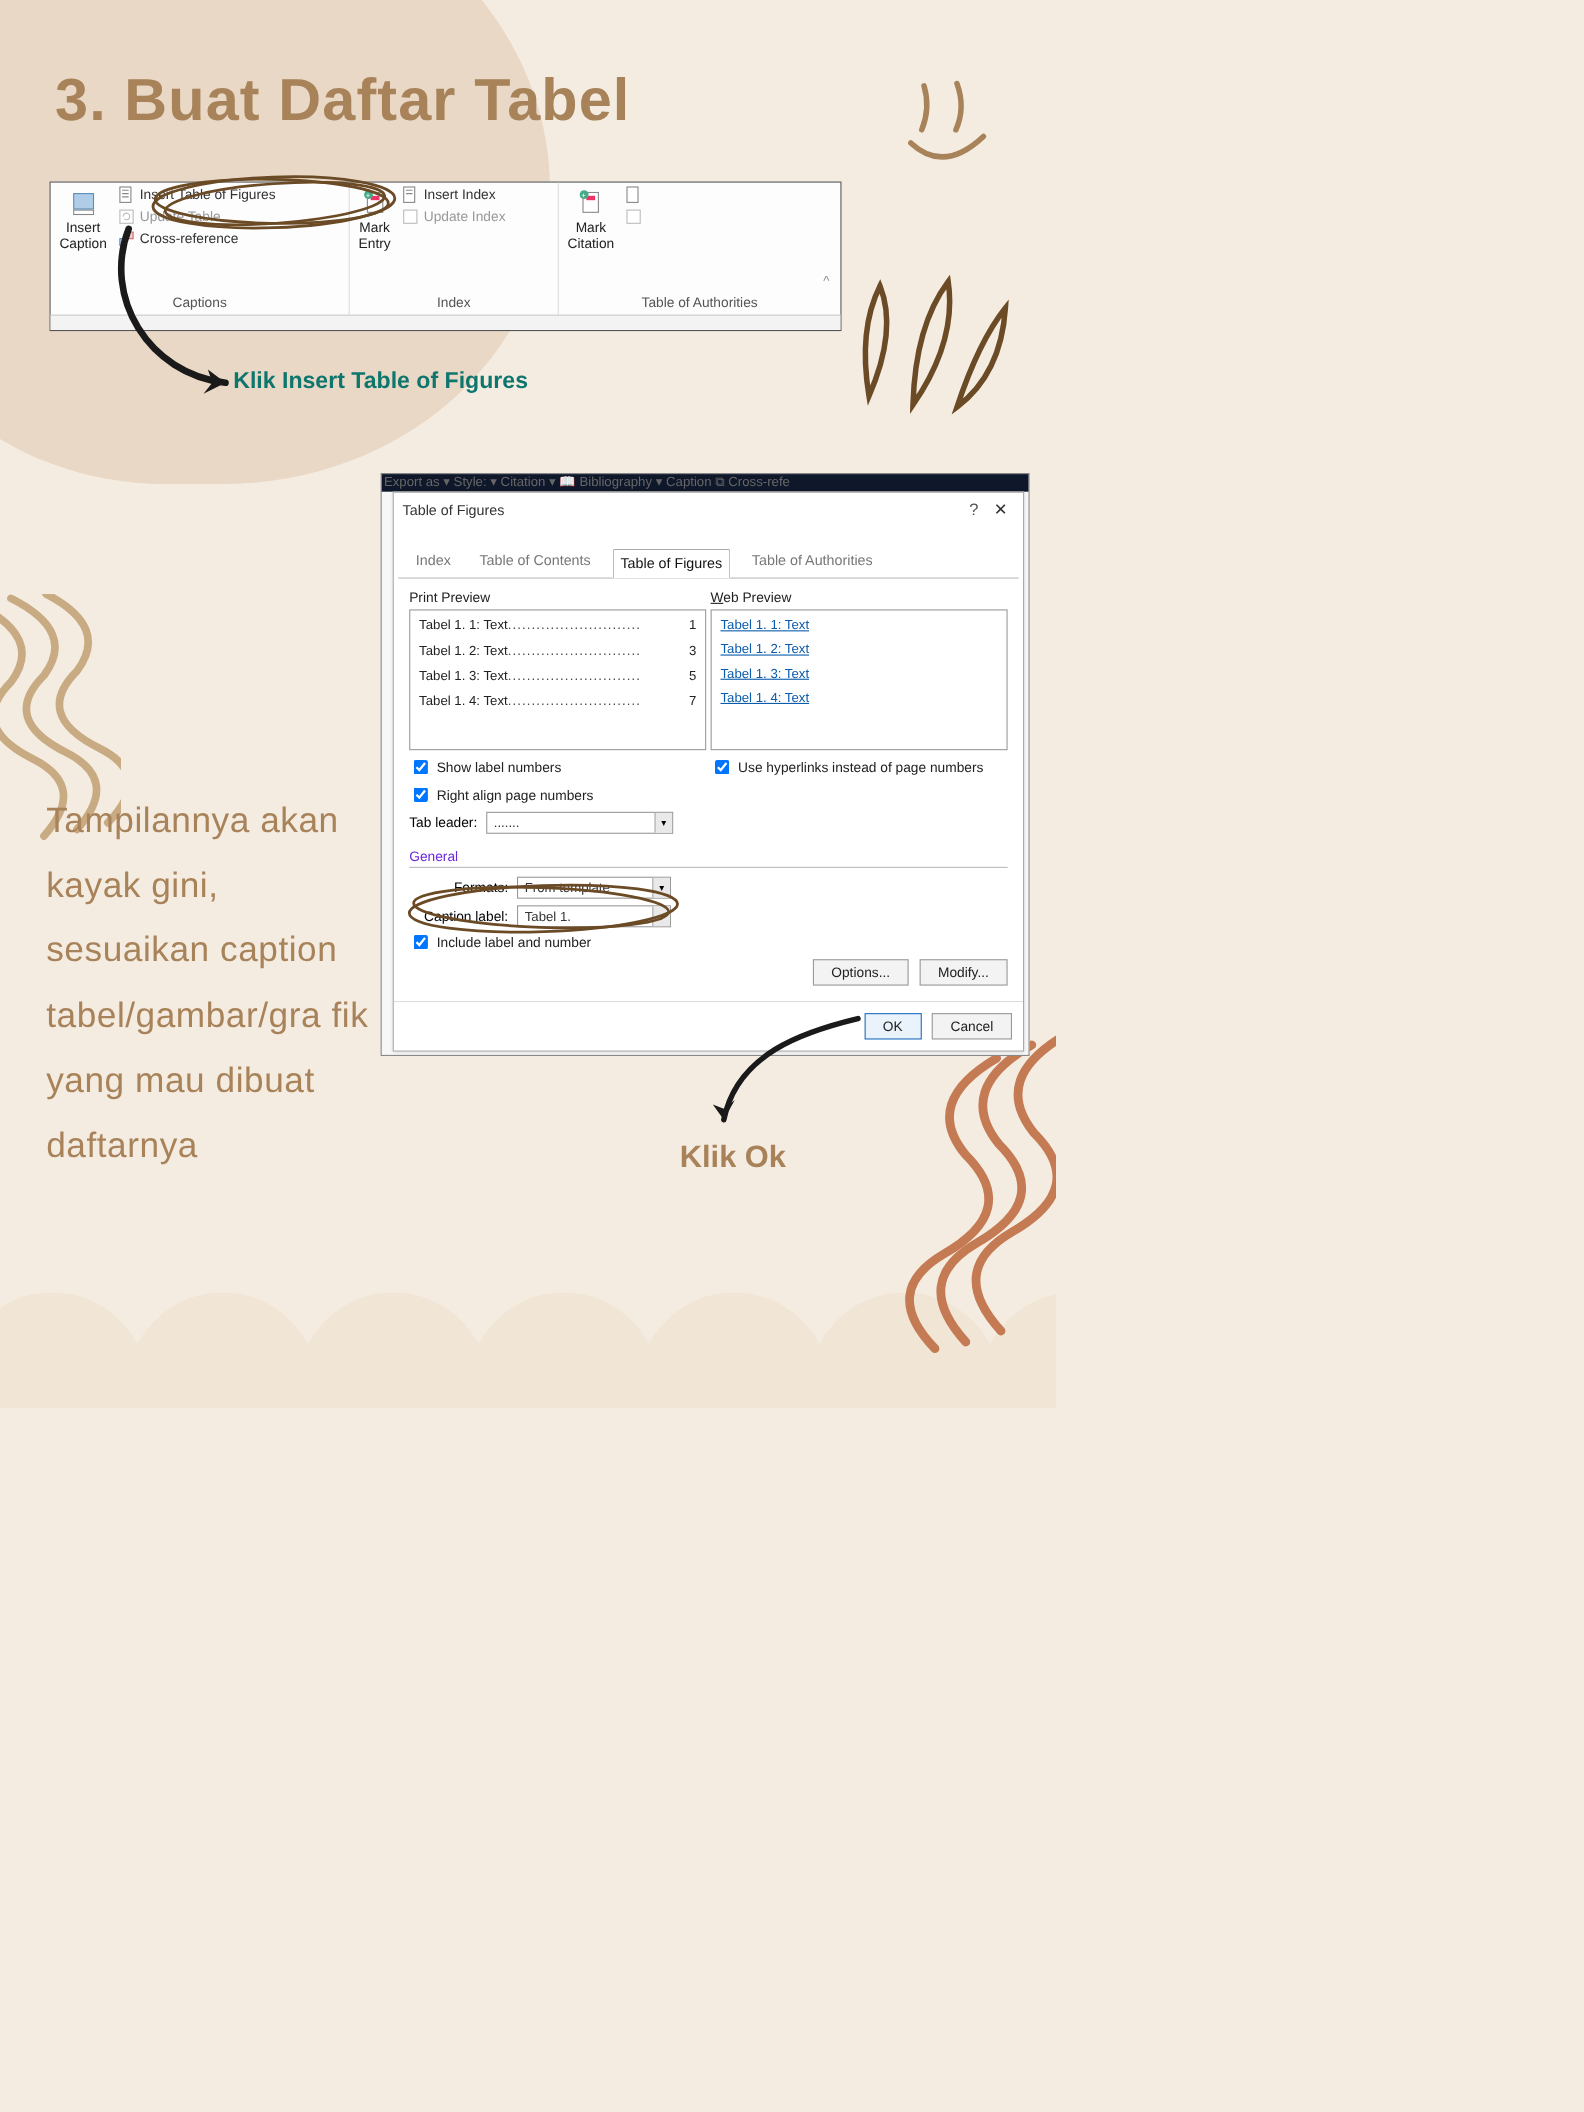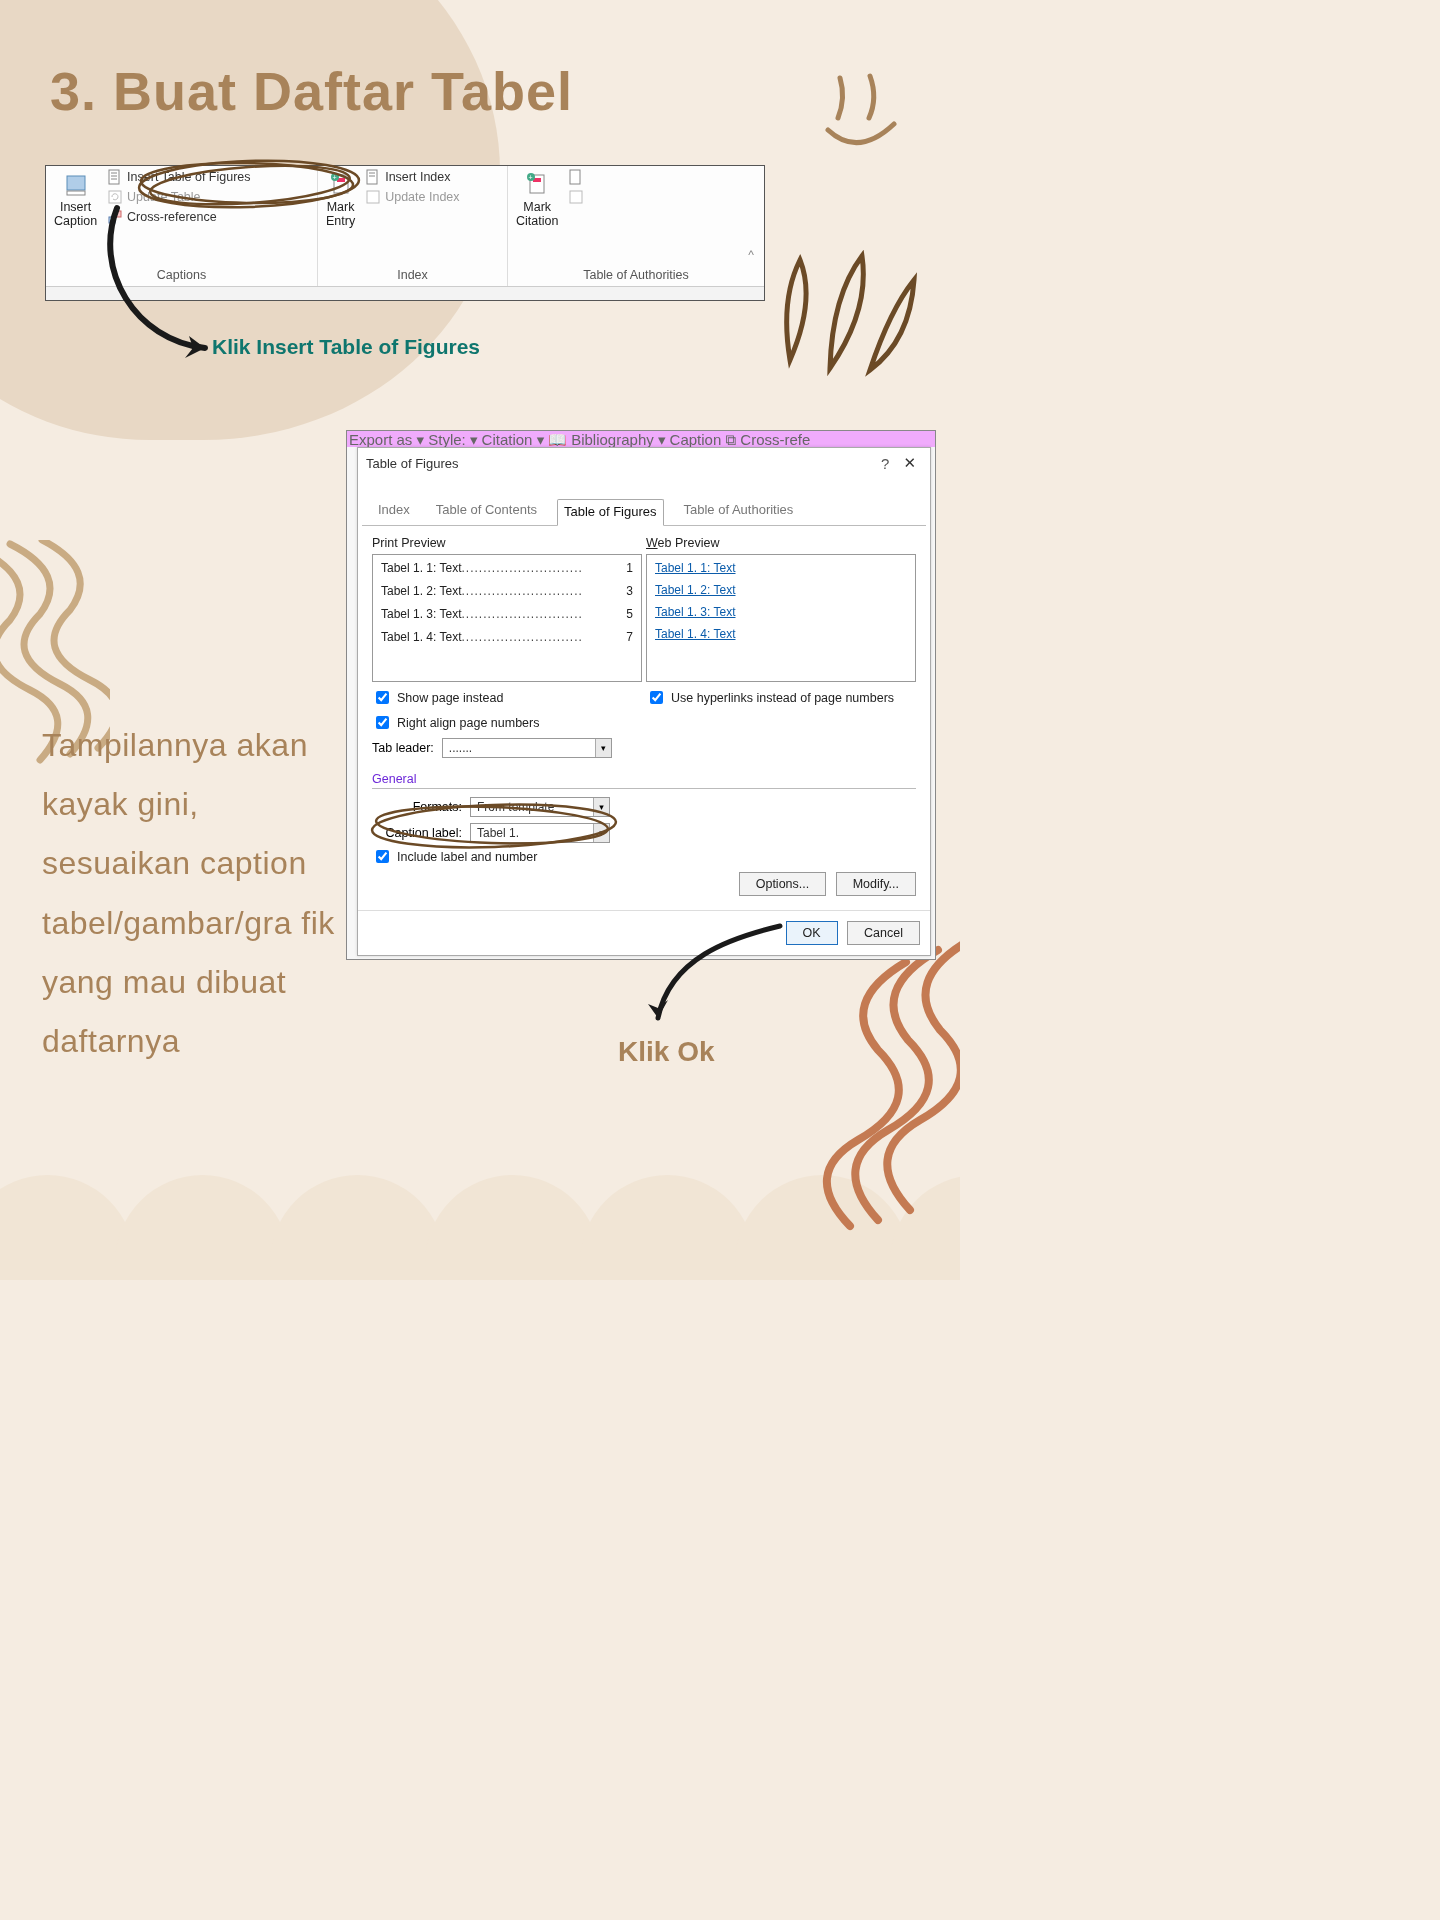--- a/index.html
+++ b/index.html
@@ -136,22 +136,22 @@
     top: 430px; left: 346px;
     width: 590px;
     height: 530px;
     background: #f7f7f7;
     border: 1px solid #888;
     z-index: 2;
     font-size: 12.5px;
   }
   .word-bg .topstrip {
     height: 16px;
-    background: #f0abfc;
-    font-size: 15px;
+    background: #0f172a;
+    font-size: 12px;
     color: #666;
     white-space: nowrap;
     overflow: hidden;
     padding-left: 2px;
   }
   .dlg {
     position: absolute;
     top: 16px; left: 10px; right: 4px;
     background: #fff;
     border: 1px solid #aaa;
@@ -493,21 +493,21 @@
                 <span class="pg">5</span>
               </div>
             <div class="row">
                 <span class="lab">Tabel 1. 4: Text </span>
                 <span class="dots">............................</span>
                 <span class="pg">7</span>
               </div>
           </div>
           <label class="chk">
               <input type="checkbox" checked="" style="">
-              <span>Show page instead</span>
+              <span>Show label numbers</span>
             </label>
           <label class="chk">
               <input type="checkbox" checked="" style="">
               <span>Right align page numbers</span>
             </label>
           <div class="field-row">
             <label>Tab leader:</label>
             <div class="combo" style="width:170px">
               <div class="val">.......</div>
                 <div class="dd">▾</div>

